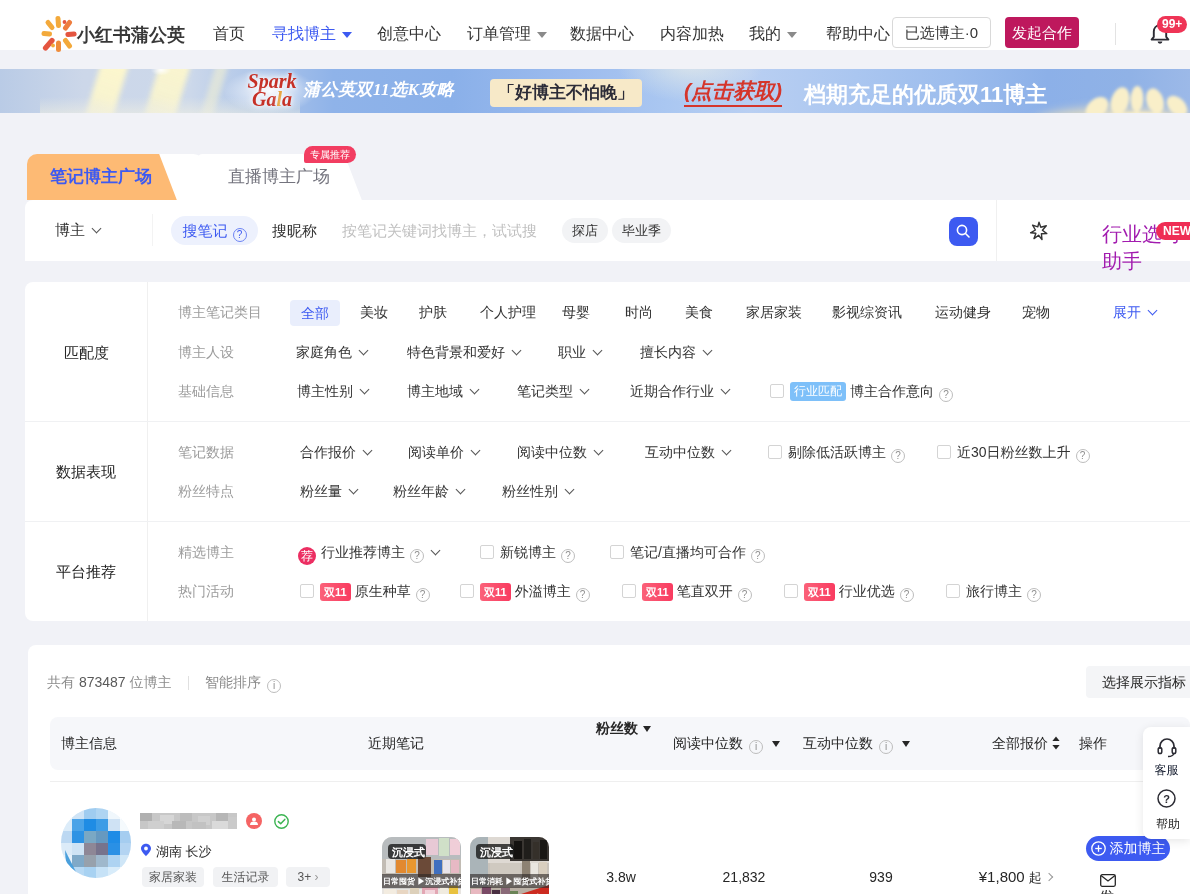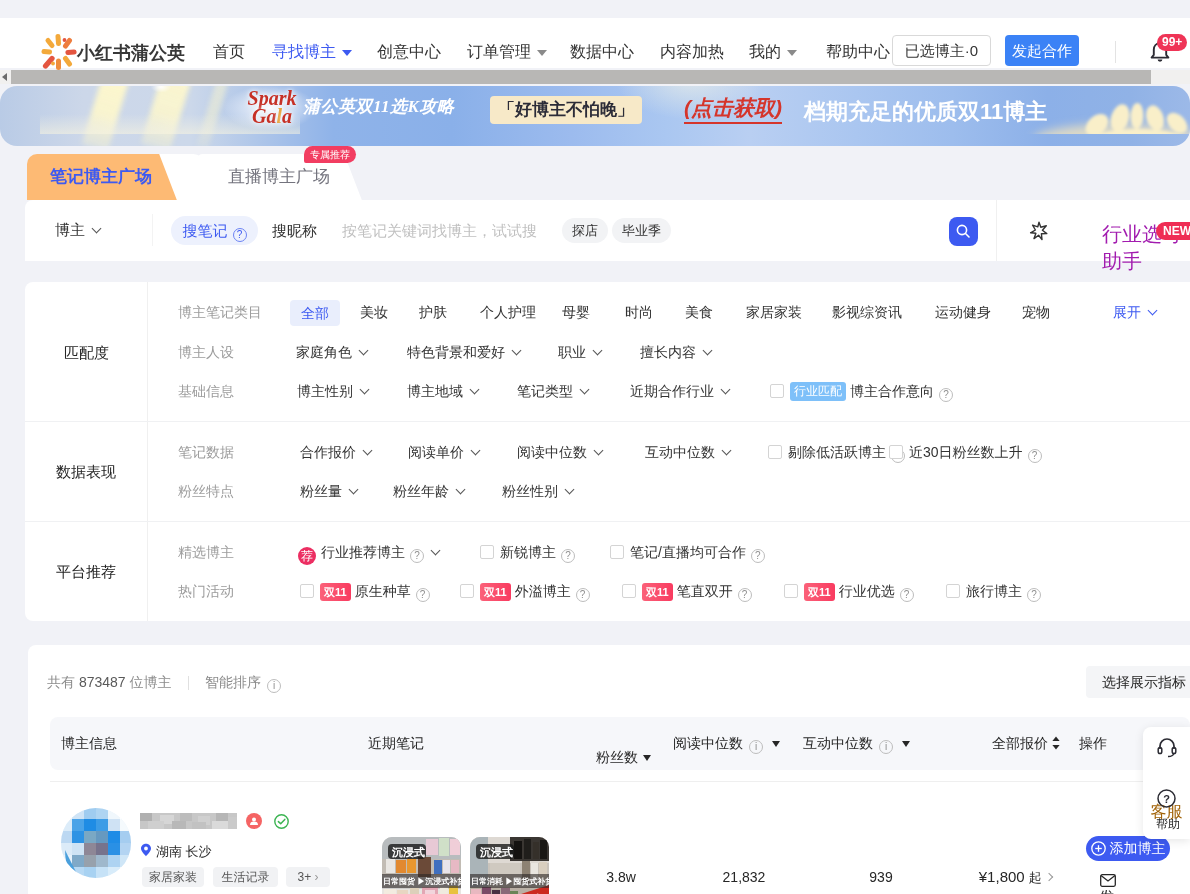--- a/index.html
+++ b/index.html
@@ -1,26 +1,26 @@
 <!DOCTYPE html>
 <html><head>
 <meta charset="utf-8">
 <style>
 * { margin:0; padding:0; box-sizing:border-box; }
 html,body { width:1190px; height:894px; overflow:hidden; font-family:"Liberation Sans",sans-serif; background:#f1f2f7; }
 .abs { position:absolute; }
 #stage { position:relative; width:1190px; height:894px; overflow:hidden; }
-#nav { position:absolute; left:0; top:0; width:1190px; height:50px; background:#fff;margin-top:18px; }
+#nav { position:absolute; left:0; top:0; width:1190px; height:50px; background:#fff; }
 .navitem { position:absolute; top:24px; font-size:16px; color:#333; white-space:nowrap; }
 .caret-down { display:inline-block; width:0; height:0; border-left:5px solid transparent; border-right:5px solid transparent; border-top:6px solid #8a8a8a; margin-left:6px; vertical-align:middle; }
 .caret-blue { border-top-color:#3d5af1; }
 #hscroll { position:absolute; left:0; top:70px; width:1190px; height:14px; background:#f1f0ef; }
 #hscroll .tri { position:absolute; left:2px; top:3px; width:0; height:0; border-top:4px solid transparent; border-bottom:4px solid transparent; border-right:5px solid #6b6b6b; }
 #hscroll .thumb { position:absolute; left:11px; top:0; width:1140px; height:14px; background:#b8b7b5; }
-#banner { position:absolute; left:0; top:86px; width:1190px; height:60px; background:linear-gradient(90deg,#b9cbe6 0%,#ccd7e9 7%,#ccd8ea 16%,#adc5e9 22%,#8fb3e9 28%,#8ab0e9 38%,#9cbbee 48%,#aac7f1 56%,#b9cff2 63%,#aac6f0 72%,#9dbded 80%,#8cb0e8 88%,#90b2e6 95%,#9cb9e8 100%); overflow:hidden;border-radius:17px; }
+#banner { position:absolute; left:0; top:69px; width:1190px; height:44px; background:linear-gradient(90deg,#b9cbe6 0%,#ccd7e9 7%,#ccd8ea 16%,#adc5e9 22%,#8fb3e9 28%,#8ab0e9 38%,#9cbbee 48%,#aac7f1 56%,#b9cff2 63%,#aac6f0 72%,#9dbded 80%,#8cb0e8 88%,#90b2e6 95%,#9cb9e8 100%); overflow:hidden; }
 .beam { position:absolute; top:-10px; height:75px; background:linear-gradient(180deg,rgba(253,247,205,1) 0%,rgba(253,247,205,.9) 55%,rgba(253,247,205,.3) 100%); transform:rotate(17deg); transform-origin:50% 0; filter:blur(2.5px); }
 .tab { position:absolute; top:154px; height:46px; }
 #tab1 { left:27px; width:158px; background:#fdba74; border-radius:10px 0 0 0; z-index:2; }
 #tab1:after { content:""; position:absolute; right:-27px; top:0; width:44px; height:46px; background:#fff; transform:skewX(21deg); border-radius:0 10px 0 0; }
 #tab2 { left:205px; width:148px; transform:skewX(21deg); background:#fff; border-radius:6px 10px 0 0; z-index:1; }
 #tab2 span { display:block; transform:skewX(-21deg); font-size:17px; color:#73737d; text-align:center; line-height:46px; }
 #searchpanel { position:absolute; left:25px; top:200px; width:1165px; height:61px; background:#fff; border-radius:8px 0 0 0; z-index:2;}
 #filterpanel { position:absolute; left:25px; top:282px; width:1165px; height:339px; background:#fff; border-radius:8px 0 0 8px; }
 #resultspanel { position:absolute; left:28px; top:645px; width:1162px; height:249px; background:#fff; border-radius:8px 0 0 0; overflow:hidden; }
 .flabel { position:absolute; font-size:14px; color:#9c9c9c; white-space:nowrap; }
@@ -57,21 +57,21 @@
   <div class="abs" style="left:77px;top:23px;font-size:18px;font-weight:bold;color:#383838;">小红书蒲公英</div>
   <div class="navitem" style="left:213px;">首页</div>
   <div class="navitem" style="left:272px;color:#3d5af1;">寻找博主<span class="caret-down caret-blue"></span></div>
   <div class="navitem" style="left:377px;">创意中心</div>
   <div class="navitem" style="left:467px;">订单管理<span class="caret-down"></span></div>
   <div class="navitem" style="left:570px;">数据中心</div>
   <div class="navitem" style="left:660px;">内容加热</div>
   <div class="navitem" style="left:749px;">我的<span class="caret-down"></span></div>
   <div class="navitem" style="left:826px;">帮助中心</div>
   <div class="abs" style="left:892px;top:17px;width:99px;height:31px;border:1px solid #d9d9d9;border-radius:4px;font-size:15px;color:#333;text-align:center;line-height:29px;">已选博主·0</div>
-  <div class="abs" style="left:1005px;top:17px;width:74px;height:31px;background:#3b82f6;border-radius:4px;font-size:15px;color:#fff;text-align:center;line-height:31px;">发起合作</div>
+  <div class="abs" style="left:1005px;top:17px;width:74px;height:31px;background:#be185d;border-radius:4px;font-size:15px;color:#fff;text-align:center;line-height:31px;">发起合作</div>
   <div class="abs" style="left:1115px;top:23px;width:1px;height:22px;background:#e3e3e3;"></div>
   <svg class="abs" style="left:1148px;top:22px" width="24" height="24" viewBox="0 0 24 24">
         <path d="M12 3.2 C8.2 3.2 5.8 6 5.8 9.5 L5.8 14.8 L3.6 17.6 L20.4 17.6 L18.2 14.8 L18.2 9.5 C18.2 6 15.8 3.2 12 3.2 Z" fill="none" stroke="#2b2b33" stroke-width="1.9" stroke-linejoin="round"></path>
         <path d="M9.6 19.6 a2.4 2.1 0 0 0 4.8 0 Z" fill="#2b2b33"></path>
       </svg>
   <div class="abs" style="left:1157px;top:16px;height:17px;background:#ef3456;border-radius:9px;color:#fff;font-size:12px;font-weight:bold;text-align:center;line-height:17px;padding:0 5px;">99+</div>
 </div>
 
 <div id="hscroll">
       <div class="tri"></div>
@@ -178,21 +178,21 @@
   <div class="fopt" style="left:745px;top:101px;"><span class="cbx"></span></div>
   <div class="abs" style="left:765px;top:100px;height:19px;background:#7ec0f9;border-radius:3px;color:#fff;font-size:12px;line-height:19px;padding:0 4px;">行业匹配</div>
   <div class="fopt" style="left:825px;top:101px;">博主合作意向<span class="qm">?</span></div>
 
   <div class="flabel" style="left:153px;top:162px;">笔记数据</div>
   <div class="fopt" style="left:275px;top:162px;">合作报价<span class="chev"></span></div>
   <div class="fopt" style="left:383px;top:162px;">阅读单价<span class="chev"></span></div>
   <div class="fopt" style="left:492px;top:162px;">阅读中位数<span class="chev"></span></div>
   <div class="fopt" style="left:620px;top:162px;">互动中位数<span class="chev"></span></div>
   <div class="fopt" style="left:743px;top:162px;"><span class="cbx"></span>剔除低活跃博主<span class="qm">?</span></div>
-  <div class="fopt" style="left:864px;top:162px;"><span class="cbx"></span>近30日粉丝数上升<span class="qm">?</span></div>
+  <div class="fopt" style="left:912px;top:162px;"><span class="cbx"></span>近30日粉丝数上升<span class="qm">?</span></div>
 
   <div class="flabel" style="left:153px;top:201px;">粉丝特点</div>
   <div class="fopt" style="left:275px;top:201px;">粉丝量<span class="chev"></span></div>
   <div class="fopt" style="left:368px;top:201px;">粉丝年龄<span class="chev"></span></div>
   <div class="fopt" style="left:477px;top:201px;">粉丝性别<span class="chev"></span></div>
 
   <div class="flabel" style="left:153px;top:262px;">精选博主</div>
   <div class="fopt" style="left:273px;top:262px;"><span style="display:inline-block;width:18px;height:18px;background:#ec2e62;border-radius:50%;color:#fff;font-size:12px;line-height:18px;text-align:center;margin-right:5px;vertical-align:-3px;">荐</span>行业推荐博主<span class="qm">?</span><span class="chev"></span></div>
   <div class="fopt" style="left:455px;top:262px;"><span class="cbx"></span>新锐博主<span class="qm">?</span></div>
   <div class="fopt" style="left:585px;top:262px;"><span class="cbx"></span>笔记/直播均可合作<span class="qm">?</span></div>
@@ -207,21 +207,21 @@
 
 <div id="resultspanel">
   <div class="abs" style="left:19px;top:29px;font-size:14px;color:#8c8c8c;">共有 <span style="color:#595959">873487</span> 位博主</div>
   <div class="abs" style="left:160px;top:31px;width:1px;height:14px;background:#e0e0e0;"></div>
   <div class="abs" style="left:177px;top:29px;font-size:14px;color:#8c8c8c;">智能排序<span class="qm" style="margin-left:6px;">i</span></div>
   <div class="abs" style="left:1058px;top:21px;width:132px;height:32px;background:#f4f5f7;border-radius:4px;font-size:14px;color:#262626;line-height:32px;padding-left:16px;">选择展示指标</div>
   <div class="abs" style="left:22px;top:72px;width:1140px;height:53px;background:#f6f7fa;border-radius:8px;"></div>
   <div class="abs" style="left:22px;top:136px;width:1140px;height:1px;background:#efefef;"></div>
   <div class="thead" style="left:33px;top:90px;">博主信息</div>
   <div class="thead" style="left:340px;top:90px;">近期笔记</div>
-  <div class="thead" style="left:568px;top:104px;">粉丝数<span class="sortdown"></span></div>
+  <div class="thead" style="left:568px;top:75px;font-weight:bold;">粉丝数<span class="sortdown"></span></div>
   <div class="thead" style="left:645px;top:90px;">阅读中位数<span class="qm" style="margin-left:6px;">i</span><span class="sortdown" style="margin-left:9px;"></span></div>
   <div class="thead" style="left:775px;top:90px;">互动中位数<span class="qm" style="margin-left:6px;">i</span><span class="sortdown" style="margin-left:9px;"></span></div>
   <div class="thead" style="left:964px;top:90px;">全部报价<svg style="margin-left:3px;vertical-align:-2px" width="10" height="14" viewBox="0 0 10 14">
           <path d="M5 0.5 L8.6 5 L1.4 5 Z" fill="#262626"></path>
           <path d="M5 13.5 L8.6 9 L1.4 9 Z" fill="#262626"></path>
         </svg></div>
   <div class="thead" style="left:1051px;top:90px;">操作</div>
 
   <svg class="abs" style="left:33px;top:163px;" width="70" height="70" viewBox="0 0 70 70">
         <defs>
@@ -380,20 +380,20 @@
   <div class="abs" style="left:1072px;top:225px;font-size:14px;color:#262626;text-align:right;"><span style="color:#8c8c8c;letter-spacing:1px;margin-right:5px;">⋯</span>更多操作</div>
 </div>
 
 <div class="abs" style="left:1143px;top:727px;width:47px;height:112px;background:#fff;border-radius:8px 0 0 8px;box-shadow:0 2px 10px rgba(0,0,0,0.10);z-index:6;">
   <svg style="position:absolute;left:13px;top:9px" width="22" height="22" viewBox="0 0 22 22">
         <path d="M4 13 L4 10 a7 7 0 0 1 14 0 L18 13" fill="none" stroke="#2b2b33" stroke-width="1.7"></path>
         <rect x="2.2" y="11.5" width="3.6" height="6" rx="1.8" fill="none" stroke="#2b2b33" stroke-width="1.5"></rect>
         <rect x="16.2" y="11.5" width="3.6" height="6" rx="1.8" fill="none" stroke="#2b2b33" stroke-width="1.5"></rect>
         <path d="M18 17.5 a6 4.5 0 0 1 -6 3" fill="none" stroke="#2b2b33" stroke-width="1.5"></path>
       </svg>
-  <div style="position:absolute;left:0;top:35px;width:47px;text-align:center;font-size:16px;color:#a16207;margin-top:40px;">客服</div>
+  <div style="position:absolute;left:0;top:35px;width:47px;text-align:center;font-size:12px;color:#0f172a;">客服</div>
   <svg style="position:absolute;left:14px;top:62px" width="19" height="19" viewBox="0 0 19 19">
         <circle cx="9.5" cy="9.5" r="8.5" fill="none" stroke="#2b2b33" stroke-width="1.5"></circle>
         <text x="9.5" y="13.5" font-size="11" font-weight="bold" fill="#2b2b33" text-anchor="middle" font-family="Liberation Sans, sans-serif">?</text>
       </svg>
   <div style="position:absolute;left:0;top:89px;width:50px;text-align:center;font-size:12px;color:#262626;">帮助</div>
 </div>
 </div>
 
 </body></html>

